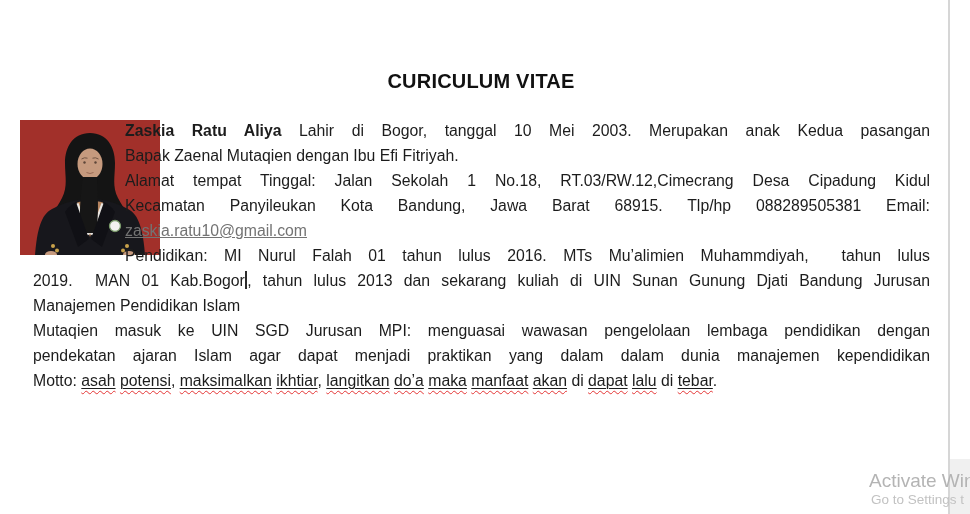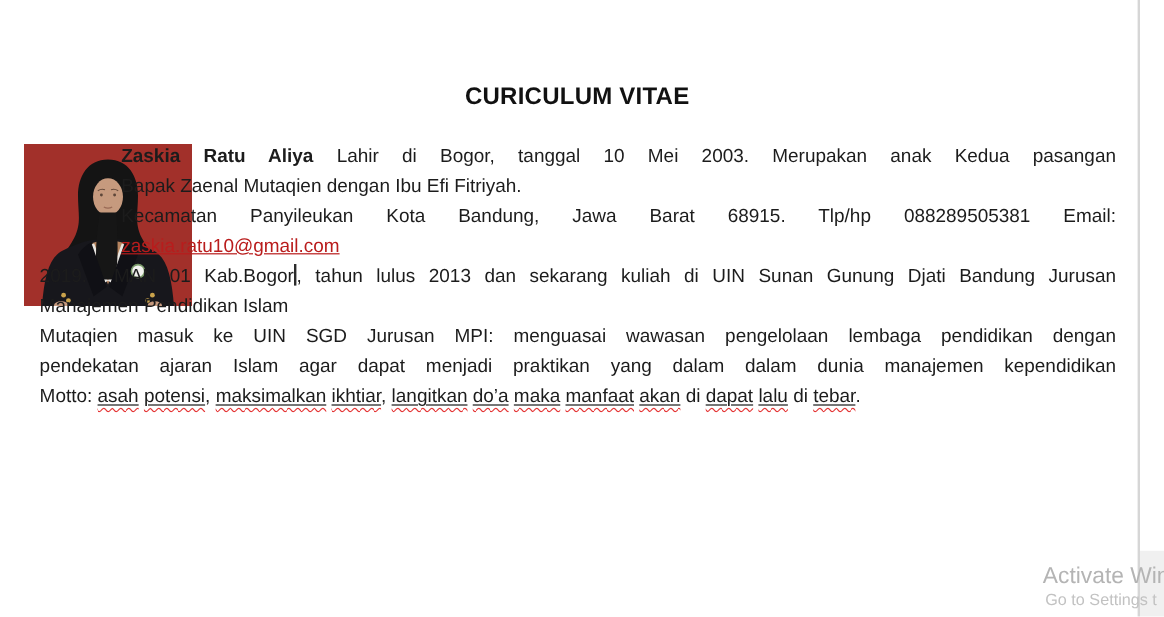--- a/index.html
+++ b/index.html
@@ -16,23 +16,23 @@
   }
   .portrait {
     position: absolute; left: 20px; top: 120px; width: 140px; height: 135px;
   }
   .cv-text {
     position: absolute; left: 33px; top: 118px; width: 897px;
     font-size: 15.8px; line-height: 25px; color: #1c1c1c;
   }
   .cv-line { white-space: normal; text-align: left; height: 25px; }
   .cv-line.just { text-align: justify; text-align-last: justify; }
-  .cv-line.indent { margin-left: 68px; }
+  .cv-line.indent { margin-left: 92px; }
   .b { font-weight: bold; }
-  a.email { color: #b91c1c; text-decoration: underline; cursor: pointer; }
+  a.email { color: #737373; text-decoration: underline; cursor: pointer; }
   .squig {
     text-decoration-line: underline; text-decoration-style: wavy;
     text-decoration-color: #e43636; text-decoration-thickness: 1px;
     text-underline-offset: 4px;
   }
   .squig .blk {
     text-decoration-line: underline; text-decoration-style: solid;
     text-decoration-color: #1c1c1c; text-decoration-thickness: 1px;
     text-underline-offset: 2px;
   }
@@ -99,22 +99,24 @@
         <circle cx="103" cy="130.5" r="2"></circle>
     </g>
 
     <ellipse cx="31" cy="134.5" rx="6" ry="3.5" fill="#c69a7e"></ellipse>
     <ellipse cx="109" cy="134.5" rx="6" ry="3.5" fill="#c69a7e"></ellipse>
   </svg>
 
   <div class="cv-text" id="cv-text">
       <div class="cv-line indent just"><span class="b">Zaskia Ratu Aliya</span><span> Lahir di Bogor, tanggal 10 Mei 2003. Merupakan anak Kedua pasangan</span></div>
       <div class="cv-line indent"><span>Bapak Zaenal Mutaqien dengan Ibu Efi Fitriyah.</span></div>
+      <div class="cv-line indent just"><span>Alamat tempat Tinggal: Jalan Sekolah 1 No.18, RT.03/RW.12,Cimecrang Desa Cipadung Kidul</span></div>
       <div class="cv-line indent just"><span>Kecamatan Panyileukan Kota Bandung, Jawa Barat 68915. Tlp/hp 088289505381 Email:</span></div>
       <div class="cv-line indent"><a class="email">zaskia.ratu10@gmail.com</a></div>
+      <div class="cv-line indent just"><span>Pendidikan: MI Nurul Falah 01 tahun lulus 2016. MTs Mu’alimien Muhammdiyah,&nbsp; tahun lulus</span></div>
       <div class="cv-line just"><span>2019.&nbsp; MAN 01 Kab.Bogor</span><span class="caret"></span><span>, tahun lulus 2013 dan sekarang kuliah di UIN Sunan Gunung Djati Bandung Jurusan</span></div>
       <div class="cv-line"><span>Manajemen Pendidikan Islam</span></div>
       <div class="cv-line just"><span>Mutaqien masuk ke UIN SGD Jurusan MPI: menguasai wawasan pengelolaan lembaga pendidikan dengan</span></div>
       <div class="cv-line just"><span>pendekatan ajaran Islam agar dapat menjadi praktikan yang dalam dalam dunia manajemen kependidikan</span></div>
       <div class="cv-line"><span>Motto: </span><span class="squig"><span class="blk">asah</span></span><span> </span><span class="squig"><span class="blk">potensi</span></span><span>, </span><span class="squig"><span class="blk">maksimalkan</span></span><span> </span><span class="squig"><span class="blk">ikhtiar</span></span><span>, </span><span class="squig"><span class="blk">langitkan</span></span><span> </span><span class="squig"><span class="blk">do’a</span></span><span> </span><span class="squig"><span class="blk">maka</span></span><span> </span><span class="squig"><span class="blk">manfaat</span></span><span> </span><span class="squig"><span class="blk">akan</span></span><span> di </span><span class="squig"><span class="blk">dapat</span></span><span> </span><span class="squig"><span class="blk">lalu</span></span><span> di </span><span class="squig"><span class="blk">tebar</span></span><span>.</span></div>
     </div>
 
   <div class="page-edge"></div>
   <div class="desktop-strip"></div>
 

